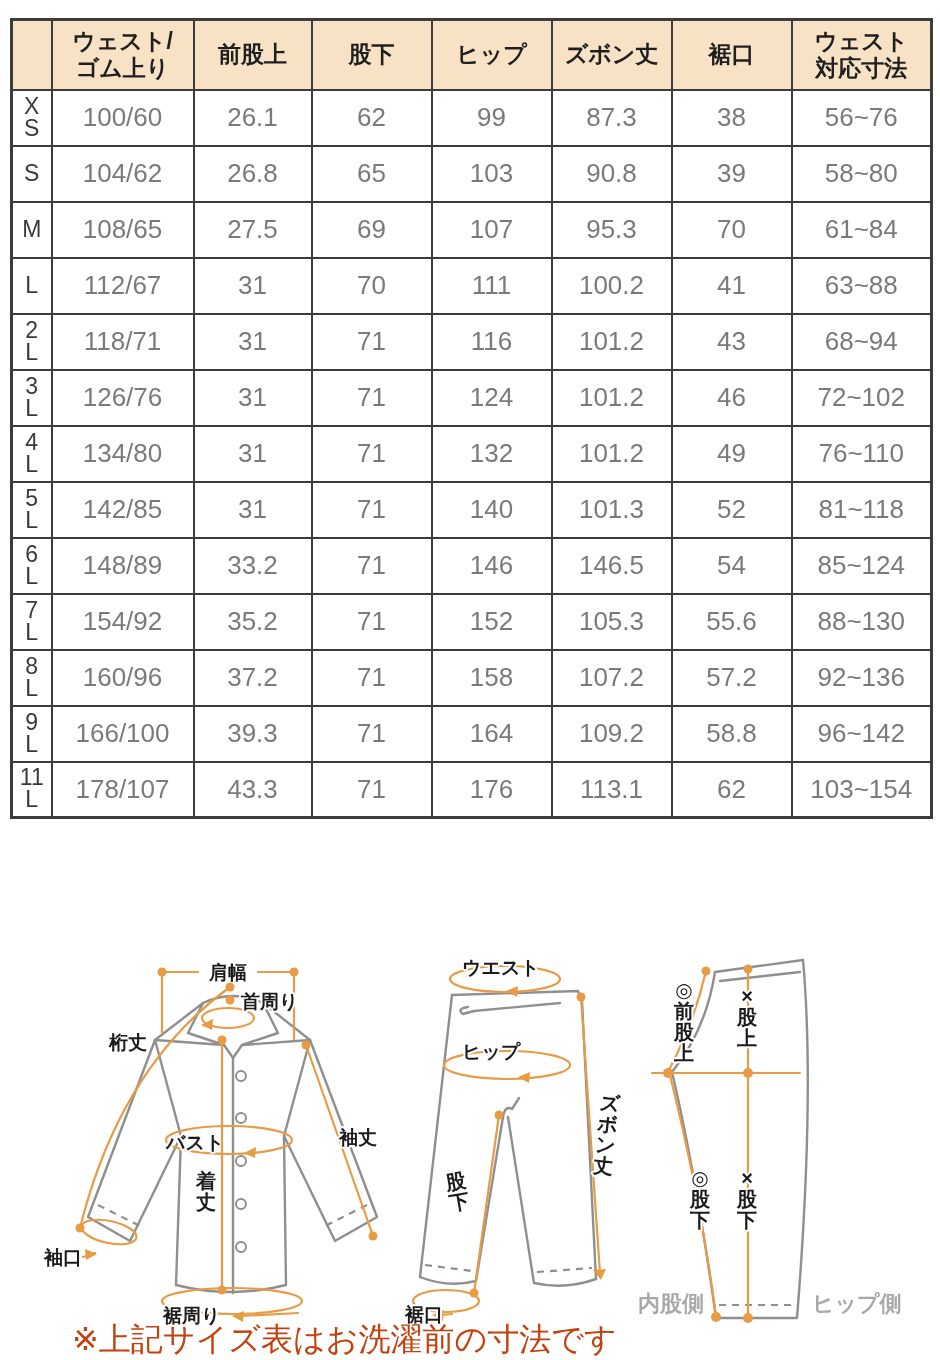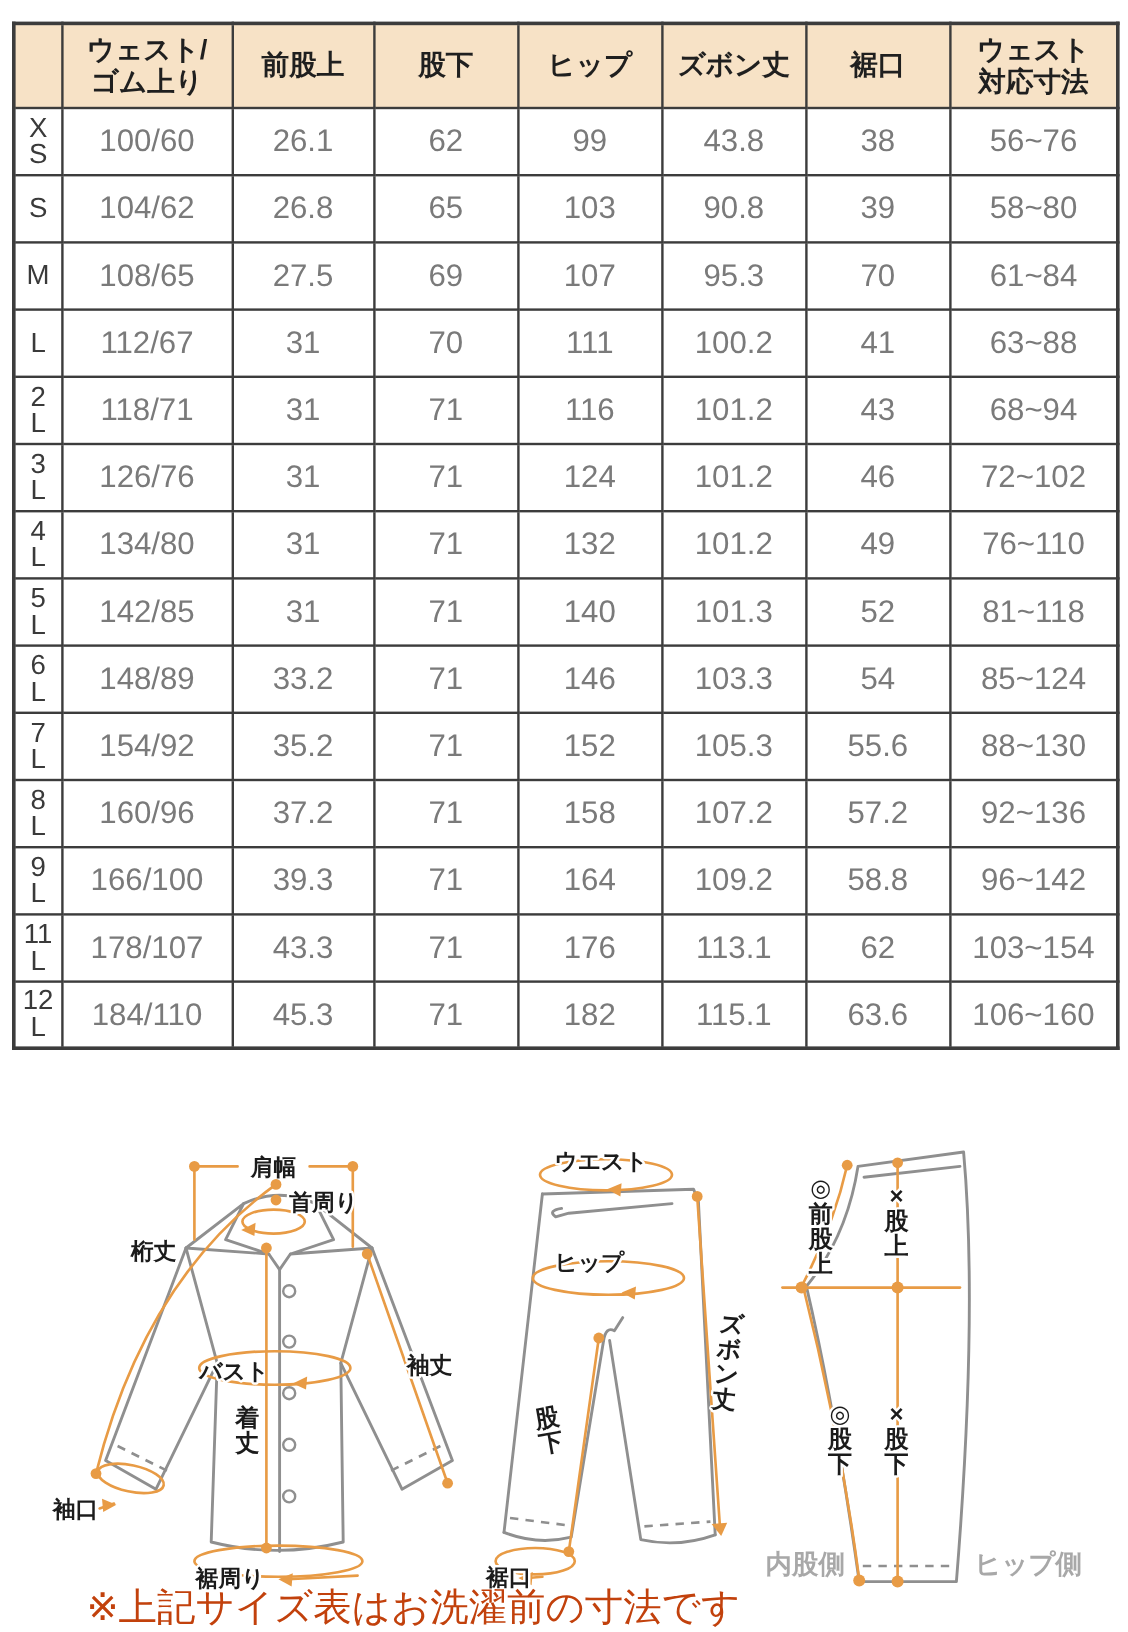--- a/index.html
+++ b/index.html
@@ -66,21 +66,21 @@
     </thead>
     <tbody>
 
     <tr>
         <th>X
 S</th>
         <td>100/60</td>
         <td>26.1</td>
         <td>62</td>
         <td>99</td>
-        <td>43.8</td>
+        <td>87.3</td>
         <td>38</td>
         <td>56~76</td>
       </tr>
         <tr>
         <th>S</th>
         <td>104/62</td>
         <td>26.8</td>
         <td>65</td>
         <td>103</td>
         <td>90.8</td>
@@ -151,21 +151,21 @@
         <td>52</td>
         <td>81~118</td>
       </tr>
         <tr>
         <th>6
 L</th>
         <td>148/89</td>
         <td>33.2</td>
         <td>71</td>
         <td>146</td>
-        <td>103.3</td>
+        <td>146.5</td>
         <td>54</td>
         <td>85~124</td>
       </tr>
         <tr>
         <th>7
 L</th>
         <td>154/92</td>
         <td>35.2</td>
         <td>71</td>
         <td>152</td>
@@ -198,31 +198,20 @@
         <tr>
         <th>11
 L</th>
         <td>178/107</td>
         <td>43.3</td>
         <td>71</td>
         <td>176</td>
         <td>113.1</td>
         <td>62</td>
         <td>103~154</td>
-      </tr>
-        <tr>
-        <th>12
-L</th>
-        <td>184/110</td>
-        <td>45.3</td>
-        <td>71</td>
-        <td>182</td>
-        <td>115.1</td>
-        <td>63.6</td>
-        <td>106~160</td>
       </tr>
       </tbody>
   </table>
 
   <svg class="diagrams" width="940" height="400" viewBox="0 0 940 400">
 
     <g>
 
       <g>
         <path class="garment" d="M155,95 L88,272 L130,296 L181,191"></path>

